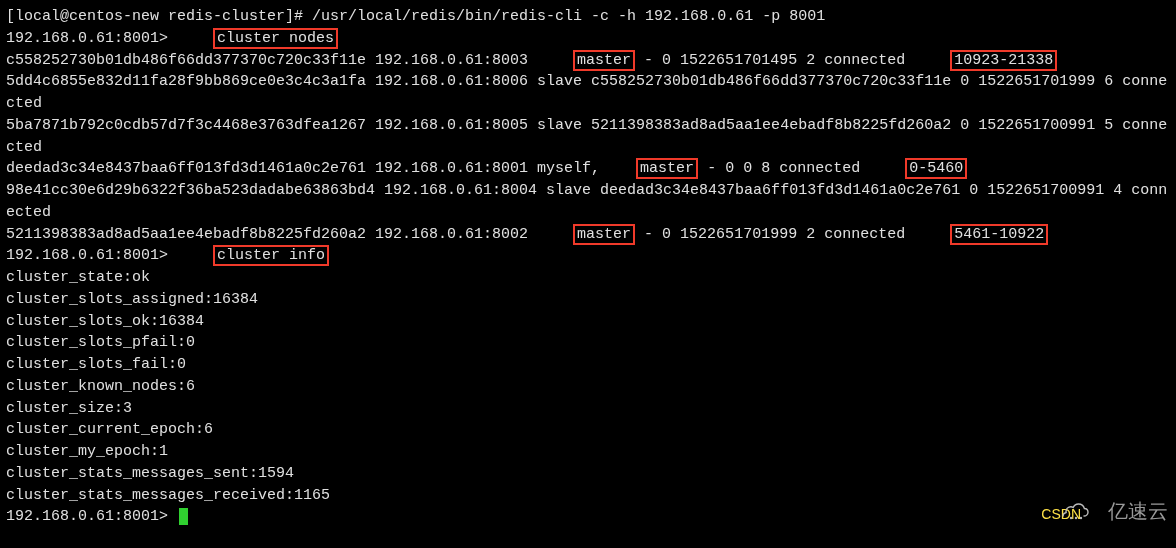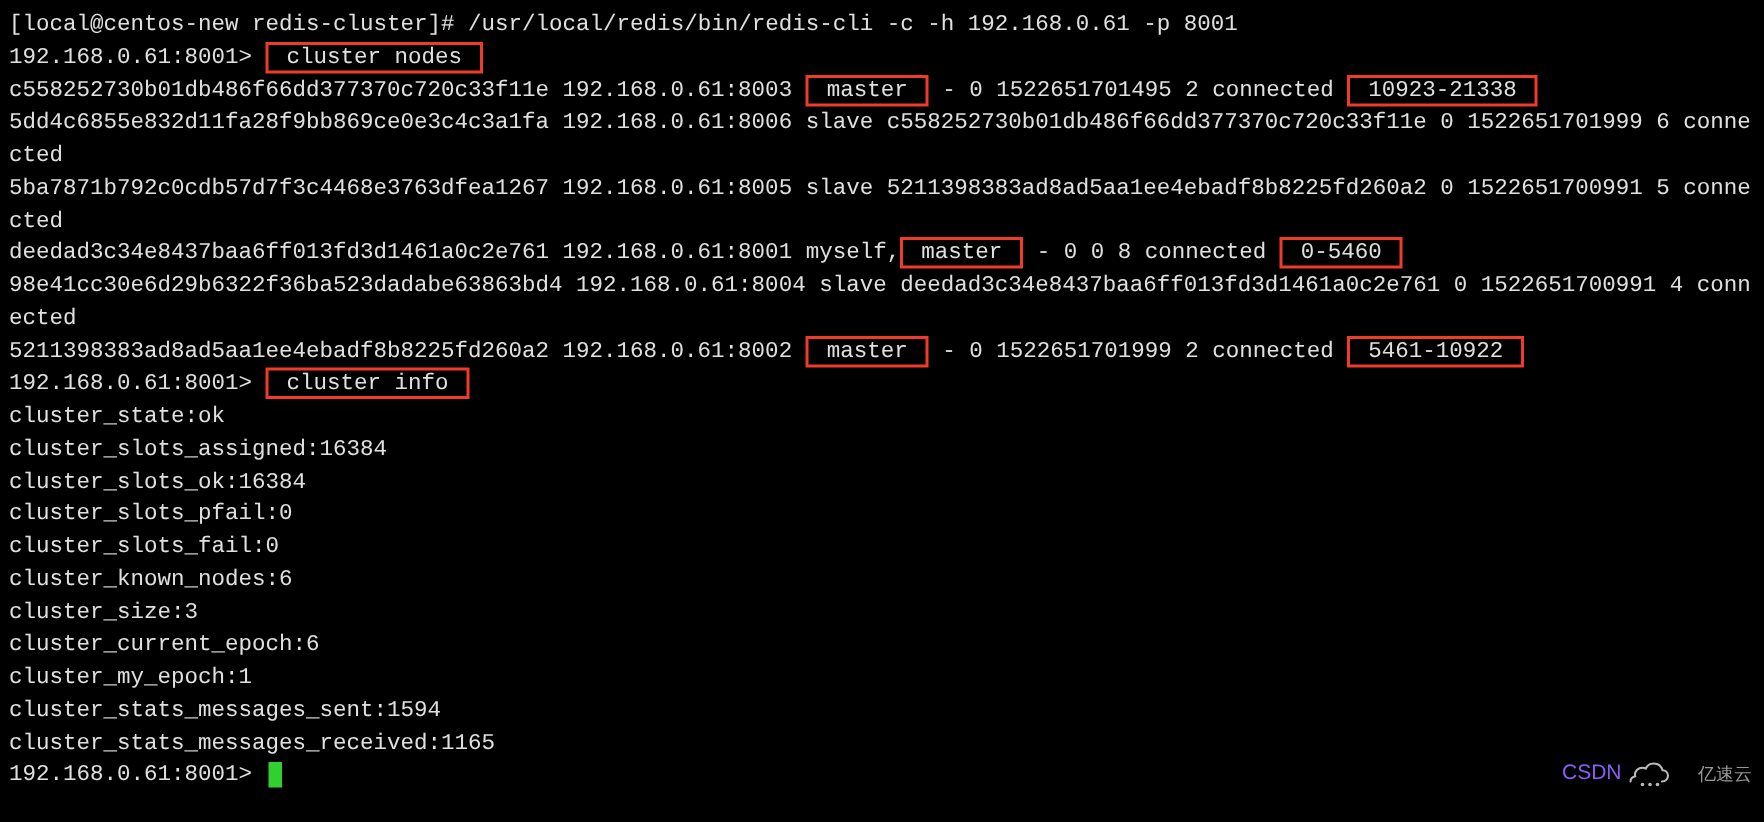--- a/index.html
+++ b/index.html
@@ -13,46 +13,47 @@
       width: 1176px;
       box-sizing: border-box;
       position: relative;
     }
     .term-line {
       white-space: pre-wrap;
       word-break: break-all;
     }
     .redbox {
       border: 2px solid #f03a2a;
-      padding: 0 12px;
+      padding: 0 2px;
+      margin-left: 36px;
     }
     .cursor {
       display: inline-block;
       width: 9px;
       height: 17px;
       background: #30d030;
       vertical-align: text-bottom;
       margin-left: 2px;
     }
     .watermark-right {
       position: absolute;
       right: 8px;
       bottom: 8px;
       display: flex;
       align-items: center;
       gap: 18px;
       color: #999;
       font-family: Arial, sans-serif;
-      font-size: 12px;
+      font-size: 20px;
     }
     .watermark-left {
       position: absolute;
       right: 95px;
       bottom: 10px;
-      color: #8b5cf6;
+      color: #fde047;
       font-family: Arial, sans-serif;
       font-size: 14px;
     }
     .cloud-icon svg { display:block; }
   </style>
 </head>
 <body>
 
 <div class="term-line"><span>[local@centos-new redis-cluster]# </span><span>/usr/local/redis/bin/redis-cli -c -h 192.168.0.61 -p 8001</span></div>
 

